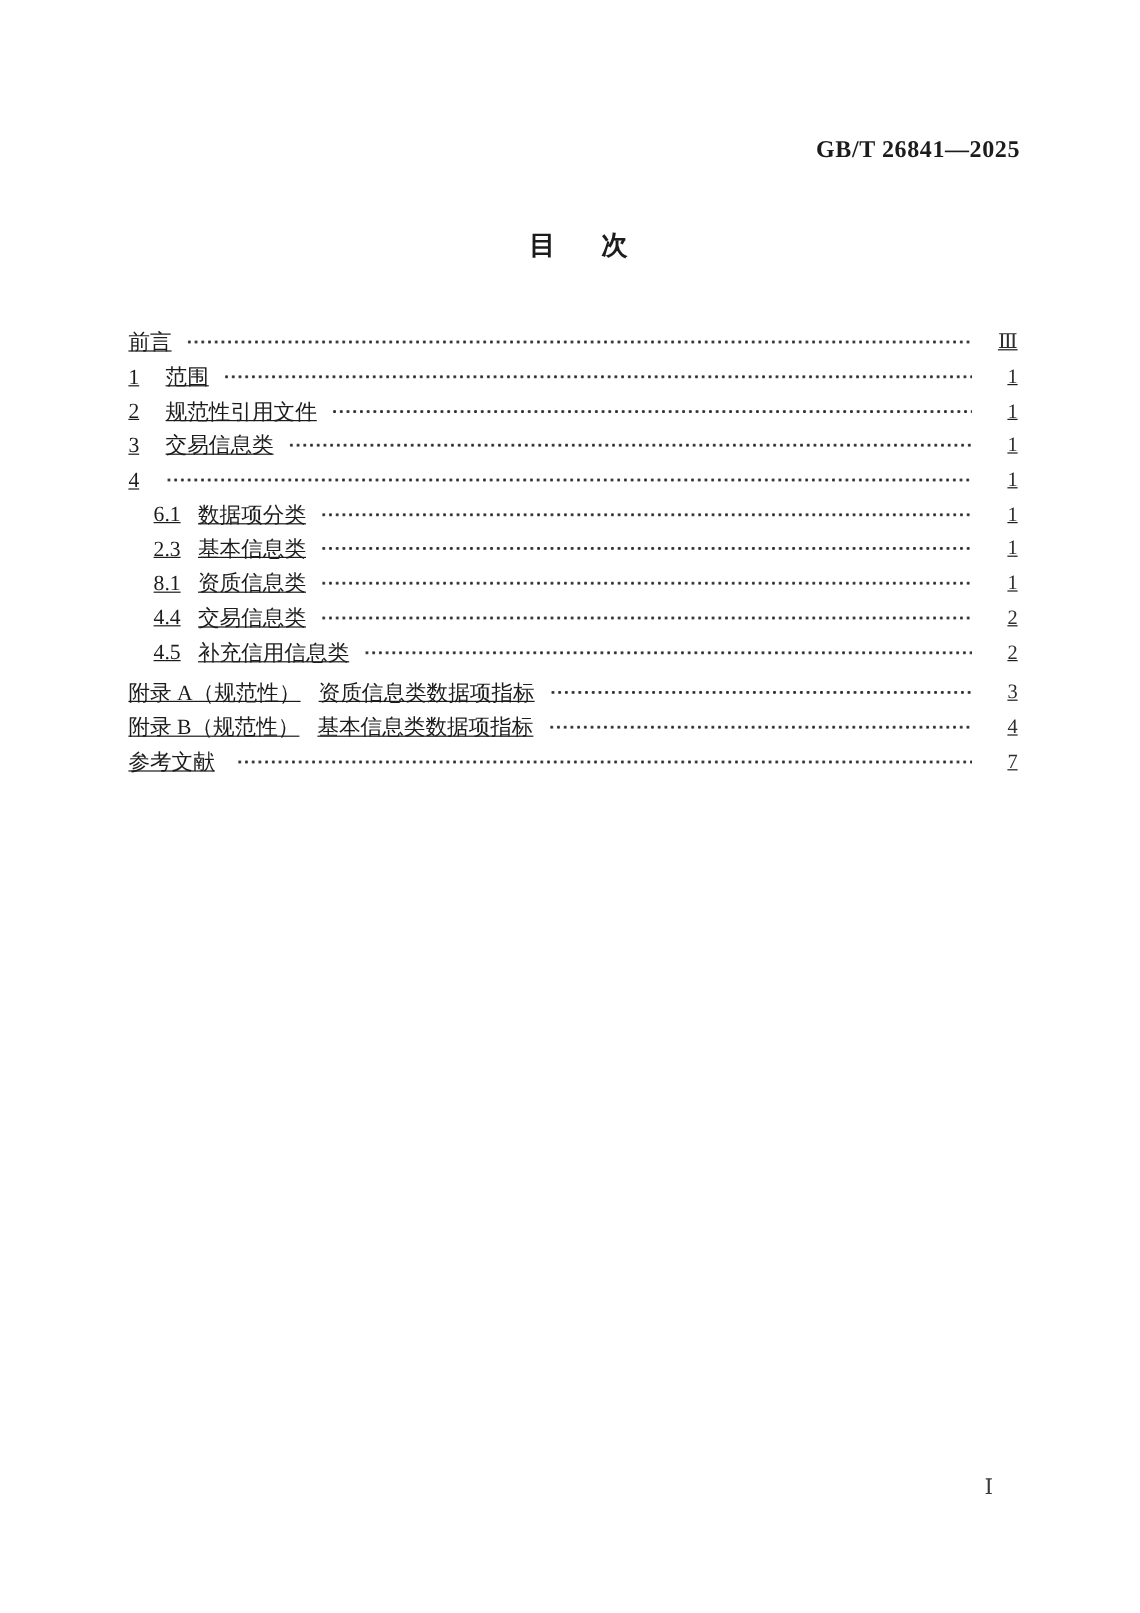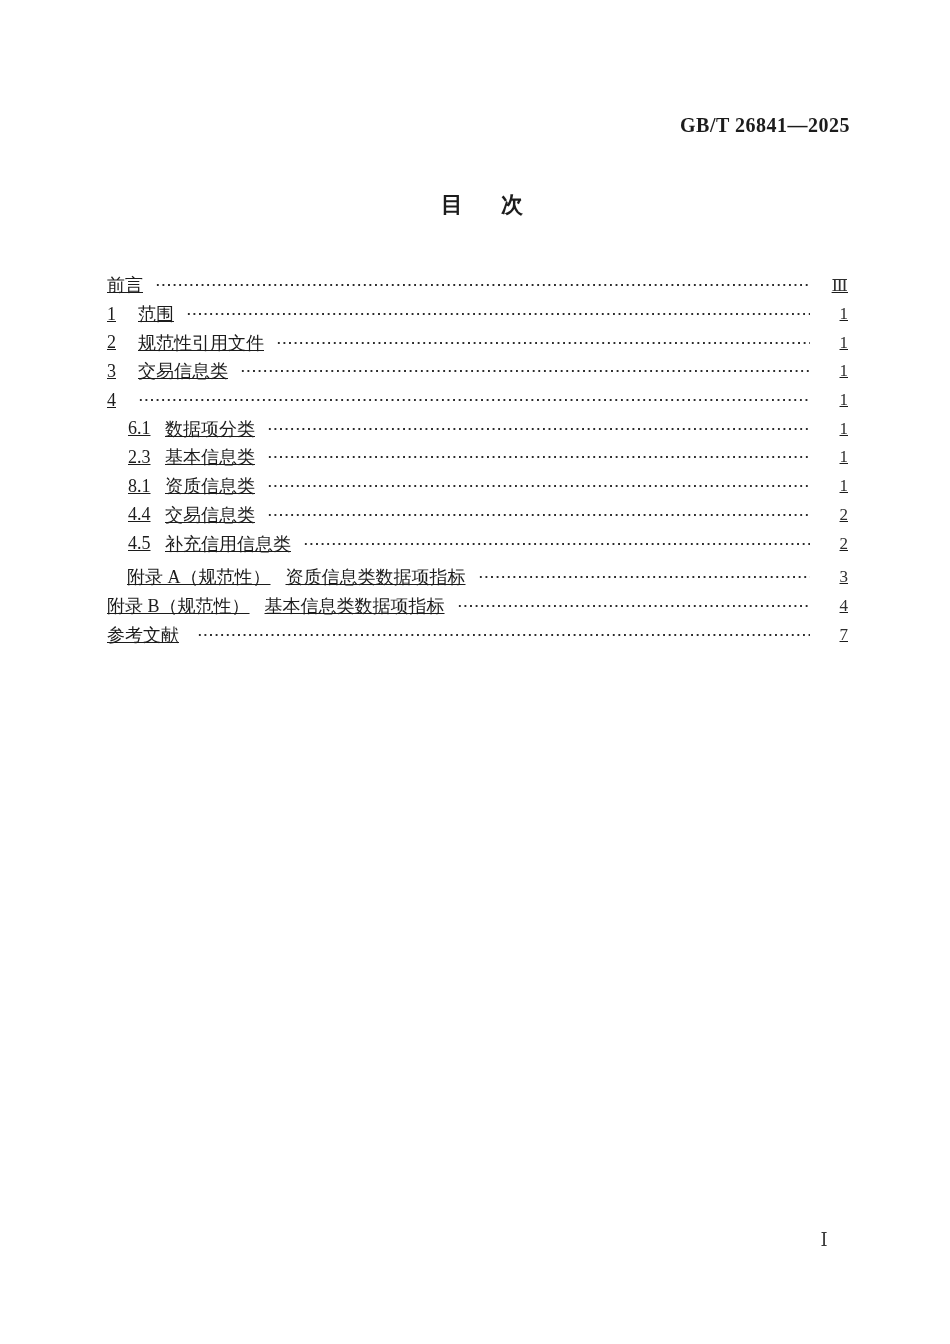--- a/index.html
+++ b/index.html
@@ -46,21 +46,21 @@
     width: 741px;
   }
   .toc-row {
     display: flex;
     align-items: center;
     height: 28.7px;
     font-size: 18px;
     white-space: nowrap;
     text-decoration: underline;
   }
-  .toc-row.gap-above { margin-top: 5px; margin-left: 20px; }
+  .toc-row.gap-above { margin-top: 5px; }
   .prefix {
     display: inline-block;
     flex: 0 0 auto;
   }
   .lv1 .prefix { width: 31px; }
   .lv2 { padding-left: 21px; }
   .lv2 .prefix { width: 37px; }
   .lv0.appendix .prefix { width: auto; margin-right: 15px; }
   .label {
     flex: 0 0 auto;

